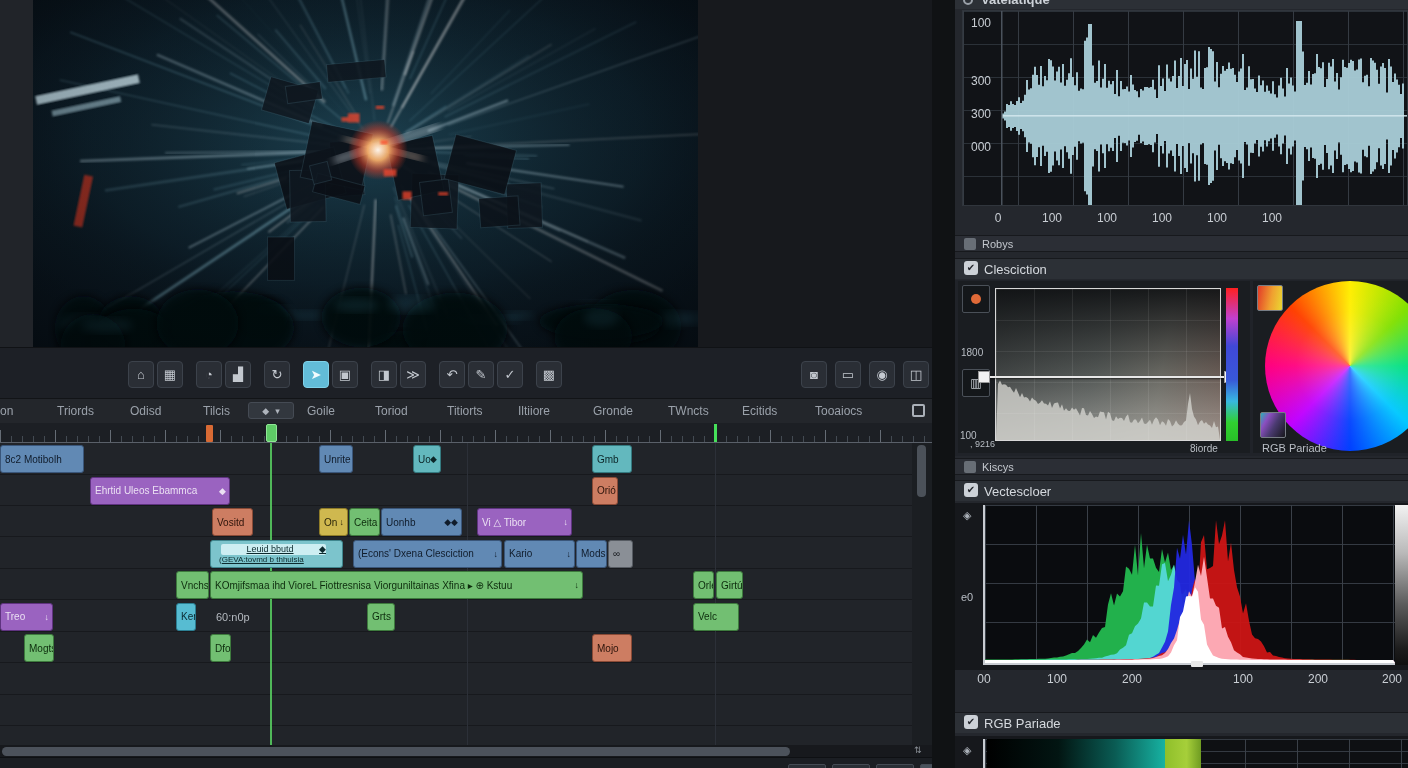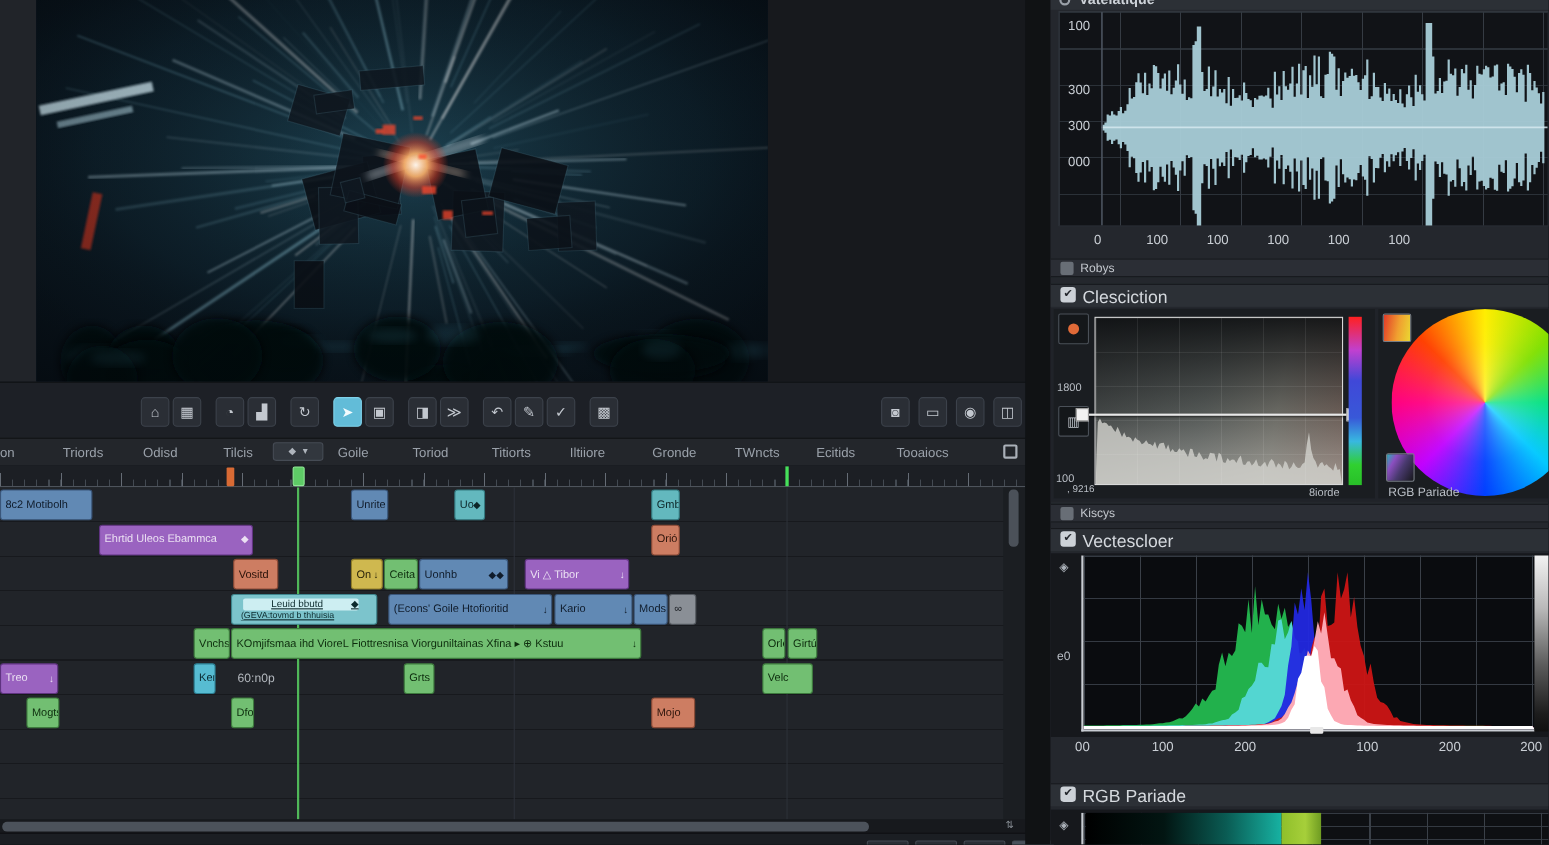--- a/index.html
+++ b/index.html
@@ -78,21 +78,21 @@
   .wf-ylabel{position:absolute;width:30px;text-align:right;font-size:12px;color:#c9ced4;}
   .tick-label{position:absolute;font-size:12px;color:#c9ced4;text-align:center;width:34px;}
 
   .collapse-bar{position:absolute;left:0;width:453px;height:17px;background:#2b2e35;border-top:1px solid #17191d;border-bottom:1px solid #17191d;
                 font-size:11px;color:#c3c7cd;cursor:pointer;}
   .collapse-bar .cb-label{position:absolute;left:27px;top:2px;}
   .checkbox{position:absolute;left:9px;top:2px;width:12px;height:12px;background:#686e76;border-radius:2px;cursor:pointer;}
   .checkbox.checked{background:#ccd1d7;color:#23262c;font-size:10px;line-height:13px;text-align:center;font-weight:bold;width:14px;height:14px;border-radius:3px;}
   .checkbox.checked::after{content:"\2714";}
 
-  .section-header{position:absolute;left:0;width:453px;height:21px;background:#2c3036;border-top:1px solid #17191d;font-size:16px;color:#d5d9de;cursor:pointer;}
+  .section-header{position:absolute;left:0;width:453px;height:21px;background:#2c3036;border-top:1px solid #17191d;font-size:13px;color:#d5d9de;cursor:pointer;}
   .section-header .sh-label{position:absolute;left:29px;top:3px;}
 
   .curves-content{position:absolute;left:0;top:280px;width:453px;height:176px;background:#202329;}
   .curves-left{position:absolute;left:3px;top:1px;width:292px;height:172px;background:#1a1d21;}
   .curves-right{position:absolute;left:298px;top:1px;width:155px;height:172px;background:#1a1d21;overflow:hidden;}
   .cv-btn{position:absolute;left:4px;width:28px;height:28px;background:#14171a;border:1px solid #4a5058;border-radius:2px;
           display:flex;align-items:center;justify-content:center;cursor:pointer;color:#c3c8cf;font-size:12px;}
   .cv-dot{width:10px;height:10px;border-radius:50%;background:#e06a38;}
   .cv-smalllabel{position:absolute;font-size:10px;color:#b9bec5;}
   .cv-hist{position:absolute;left:37px;top:7px;width:226px;height:153px;border:1px solid #d8d8d8;
@@ -347,21 +347,21 @@
     <div class="tracks">
       <span id="track-gridlines"><span class="vline" style="left: 467px;"></span><span class="vline" style="left: 715px;"></span></span>
       <span class="playhead-line" id="playhead-line" style="left: 270px;"></span>
       <span id="clips"><div class="clip clip-blue" style="left: 0px; top: 2px; width: 84px;">
             <span class="clip-label">8c2  Motibolh</span>
           </div><div class="clip clip-blue" style="left: 319px; top: 2px; width: 34px;">
             <span class="clip-label">Unrite</span>
           </div><div class="clip clip-teal" style="left: 413px; top: 2px; width: 28px;">
             <span class="clip-label">Uoting</span>
             <span class="clip-suffix">◆</span>
-          </div><div class="clip clip-teal" style="left: 592px; top: 2px; width: 26px;">
+          </div><div class="clip clip-teal" style="left: 592px; top: 2px; width: 40px;">
             <span class="clip-label">Gmb</span>
           </div><div class="clip clip-purple" style="left: 90px; top: 33.5px; width: 140px;">
             <span class="clip-label">Ehrtid Uleos Ebammca</span>
             <span class="clip-suffix">◆</span>
           </div><div class="clip clip-orange" style="left: 592px; top: 33.5px; width: 26px;">
             <span class="clip-label">Orió</span>
           </div><div class="clip clip-orange" style="left: 212px; top: 65px; width: 41px;">
             <span class="clip-label">Vositd</span>
           </div><div class="clip clip-yellow" style="left: 319px; top: 65px; width: 29px;">
             <span class="clip-label">On</span>
@@ -374,21 +374,21 @@
           </div><div class="clip clip-purple" style="left: 477px; top: 65px; width: 95px;">
             <span class="clip-label">Vi △ Tibor</span>
             <span class="clip-suffix">↓</span>
           </div><div class="clip clip-tealbig" style="left: 210px; top: 96.5px; width: 133px;">
             <div class="clip-l1">
               <span>Leuid bbutd</span>
               <span style="flex: 0 0 auto;">◆</span>
             </div>
             <div class="clip-l2">(GEVA:tovmd b      thhuisia</div>
           </div><div class="clip clip-blue" style="left: 353px; top: 96.5px; width: 149px;">
-            <span class="clip-label">(Econs' Goile Htofioritid</span>
+            <span class="clip-label">(Econs' Dxena Clesciction</span>
             <span class="clip-suffix">↓</span>
           </div><div class="clip clip-blue" style="left: 504px; top: 96.5px; width: 71px;">
             <span class="clip-label">Kario</span>
             <span class="clip-suffix">↓</span>
           </div><div class="clip clip-blue" style="left: 576px; top: 96.5px; width: 31px;">
             <span class="clip-label">Mods</span>
           </div><div class="clip clip-gray" style="left: 608px; top: 96.5px; width: 25px;">
             <span class="clip-label">∞</span>
           </div><div class="clip clip-green" style="left: 176px; top: 128px; width: 33px;">
             <span class="clip-label">Vnchs</span>

